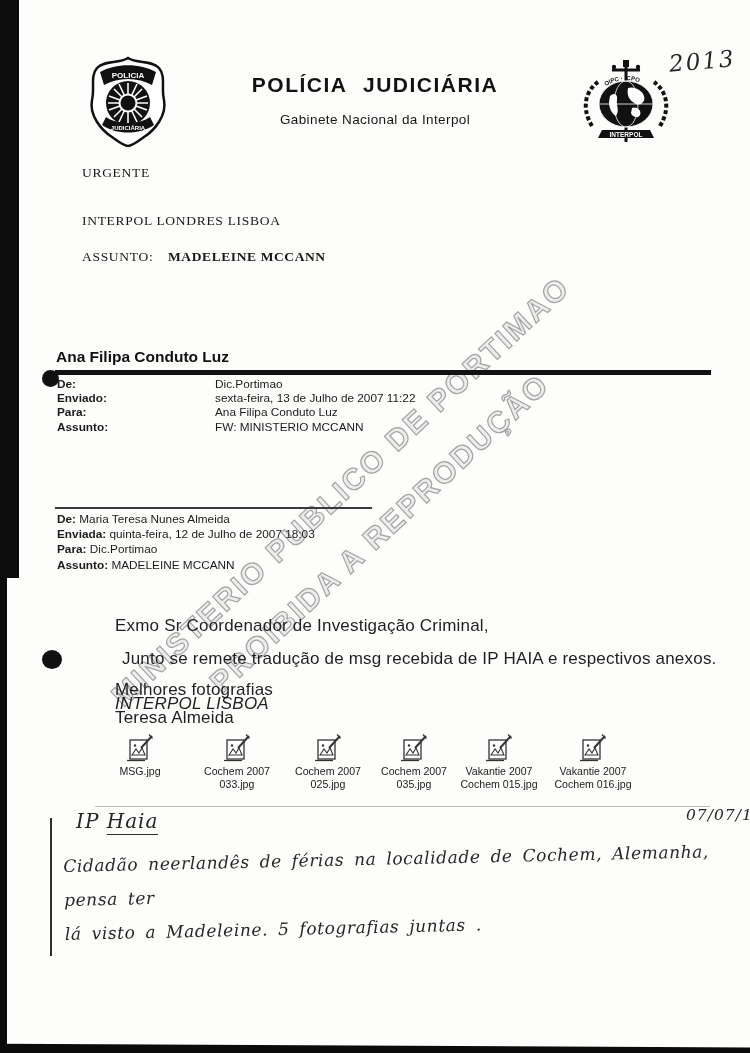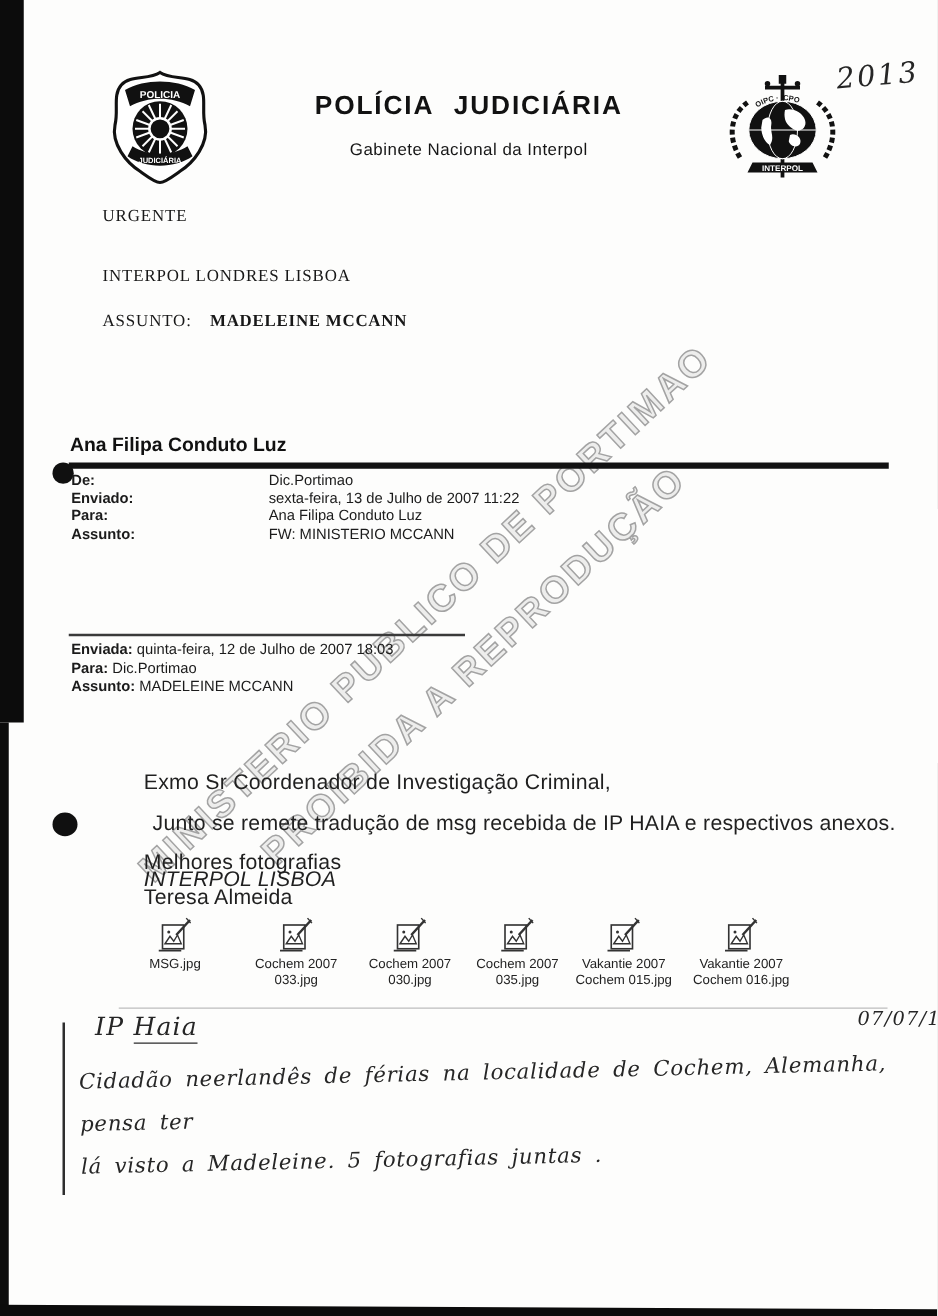--- a/index.html
+++ b/index.html
@@ -172,20 +172,21 @@
     </div>
     <div class="frow">
       <span class="flbl">Assunto:</span>
       <span class="fval">FW: MINISTERIO MCCANN</span>
     </div>
   </div>
 
   <div class="abs sep-thin"></div>
 
   <div class="abs e2-fields">
+    <span class="inl"><b>De:</b> <span>Maria Teresa Nunes Almeida</span></span>
     <span class="inl"><b>Enviada:</b> <span>quinta-feira, 12 de Julho de 2007 18:03</span></span>
     <span class="inl"><b>Para:</b> <span>Dic.Portimao</span></span>
     <span class="inl"><b>Assunto:</b> <span>MADELEINE MCCANN</span></span>
   </div>
 
   <div class="abs bodytxt b-sal">Exmo Sr Coordenador de Investigação Criminal,</div>
   <div class="abs bodytxt b-main">Junto se remete tradução de msg recebida de IP HAIA e respectivos anexos.</div>
   <div class="abs bodytxt b-close">Melhores fotografias</div>
   <div class="abs bodytxt b-org">INTERPOL LISBOA</div>
   <div class="abs bodytxt b-sig">Teresa Almeida</div>
@@ -223,21 +224,21 @@
       <svg width="30" height="30" viewBox="0 0 30 30">
           <rect x="5" y="7" width="17" height="19" fill="#fff" stroke="#333" stroke-width="1.3"></rect>
           <path d="M7 22 L11 16 L14 20 L17 15 L20 22 Z" fill="none" stroke="#333" stroke-width="1.1"></path>
           <circle cx="10" cy="12.5" r="1.2" fill="#333"></circle>
           <line x1="27" y1="3" x2="16" y2="15" stroke="#333" stroke-width="2"></line>
           <line x1="24" y1="1.5" x2="27.5" y2="5.5" stroke="#333" stroke-width="1.2"></line>
           <line x1="2" y1="27.5" x2="20" y2="27.5" stroke="#333" stroke-width="1.3"></line>
         </svg>
       <div class="cap">
           <div>Cochem 2007</div>
-          <div>030.jpg</div>
+          <div>025.jpg</div>
         </div>
     </div>
     <div class="att" style="left:360px">
       <svg width="30" height="30" viewBox="0 0 30 30">
           <rect x="5" y="7" width="17" height="19" fill="#fff" stroke="#333" stroke-width="1.3"></rect>
           <path d="M7 22 L11 16 L14 20 L17 15 L20 22 Z" fill="none" stroke="#333" stroke-width="1.1"></path>
           <circle cx="10" cy="12.5" r="1.2" fill="#333"></circle>
           <line x1="27" y1="3" x2="16" y2="15" stroke="#333" stroke-width="2"></line>
           <line x1="24" y1="1.5" x2="27.5" y2="5.5" stroke="#333" stroke-width="1.2"></line>
           <line x1="2" y1="27.5" x2="20" y2="27.5" stroke="#333" stroke-width="1.3"></line>

